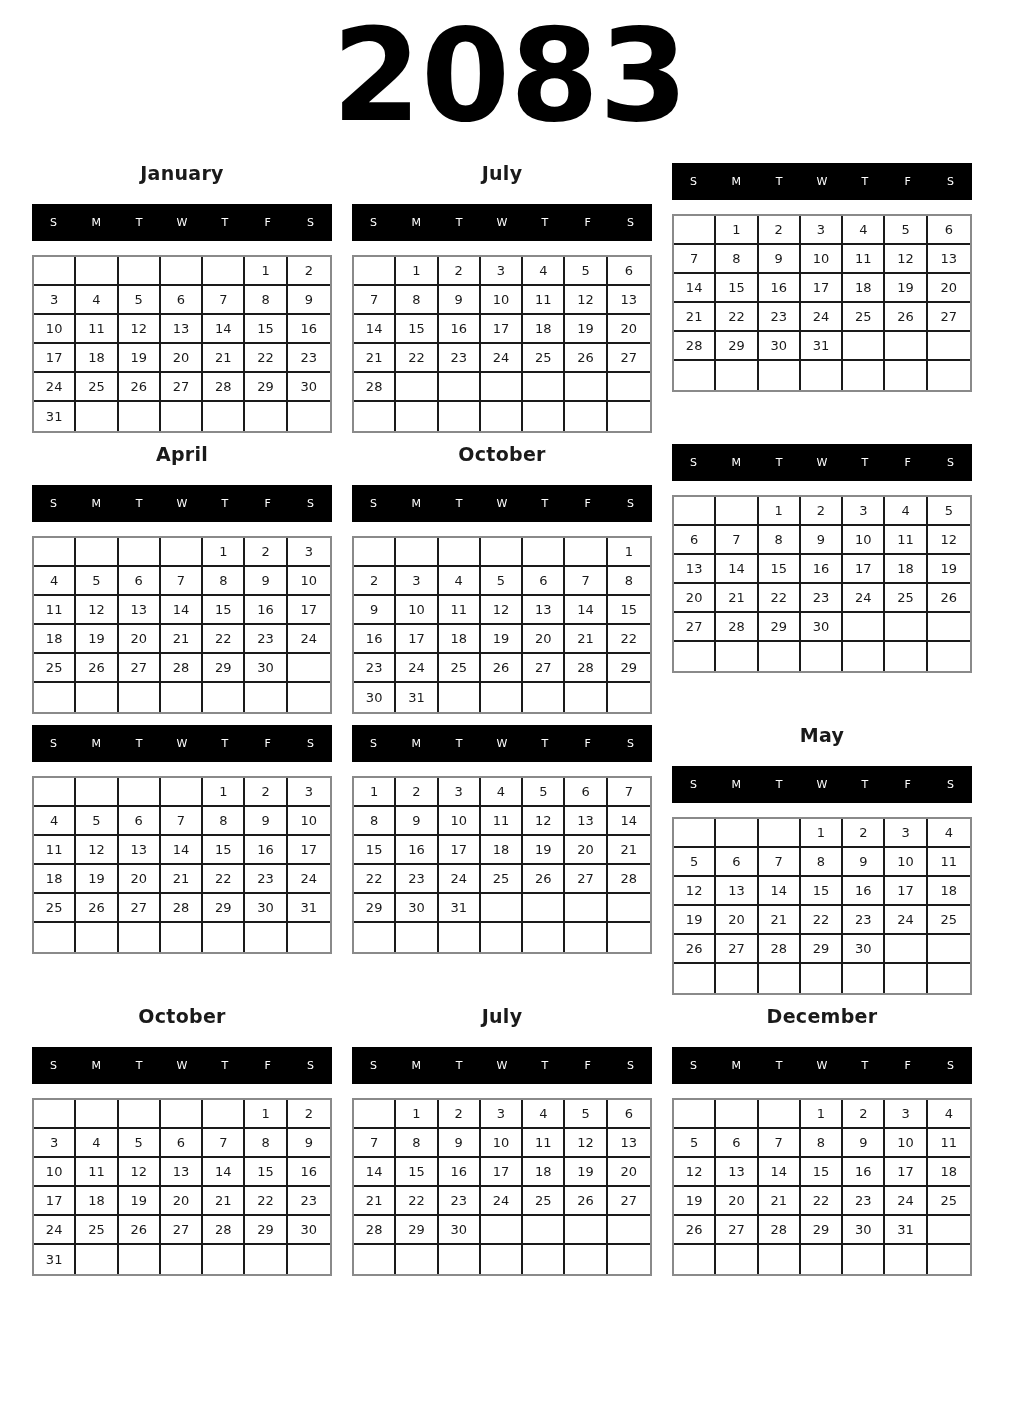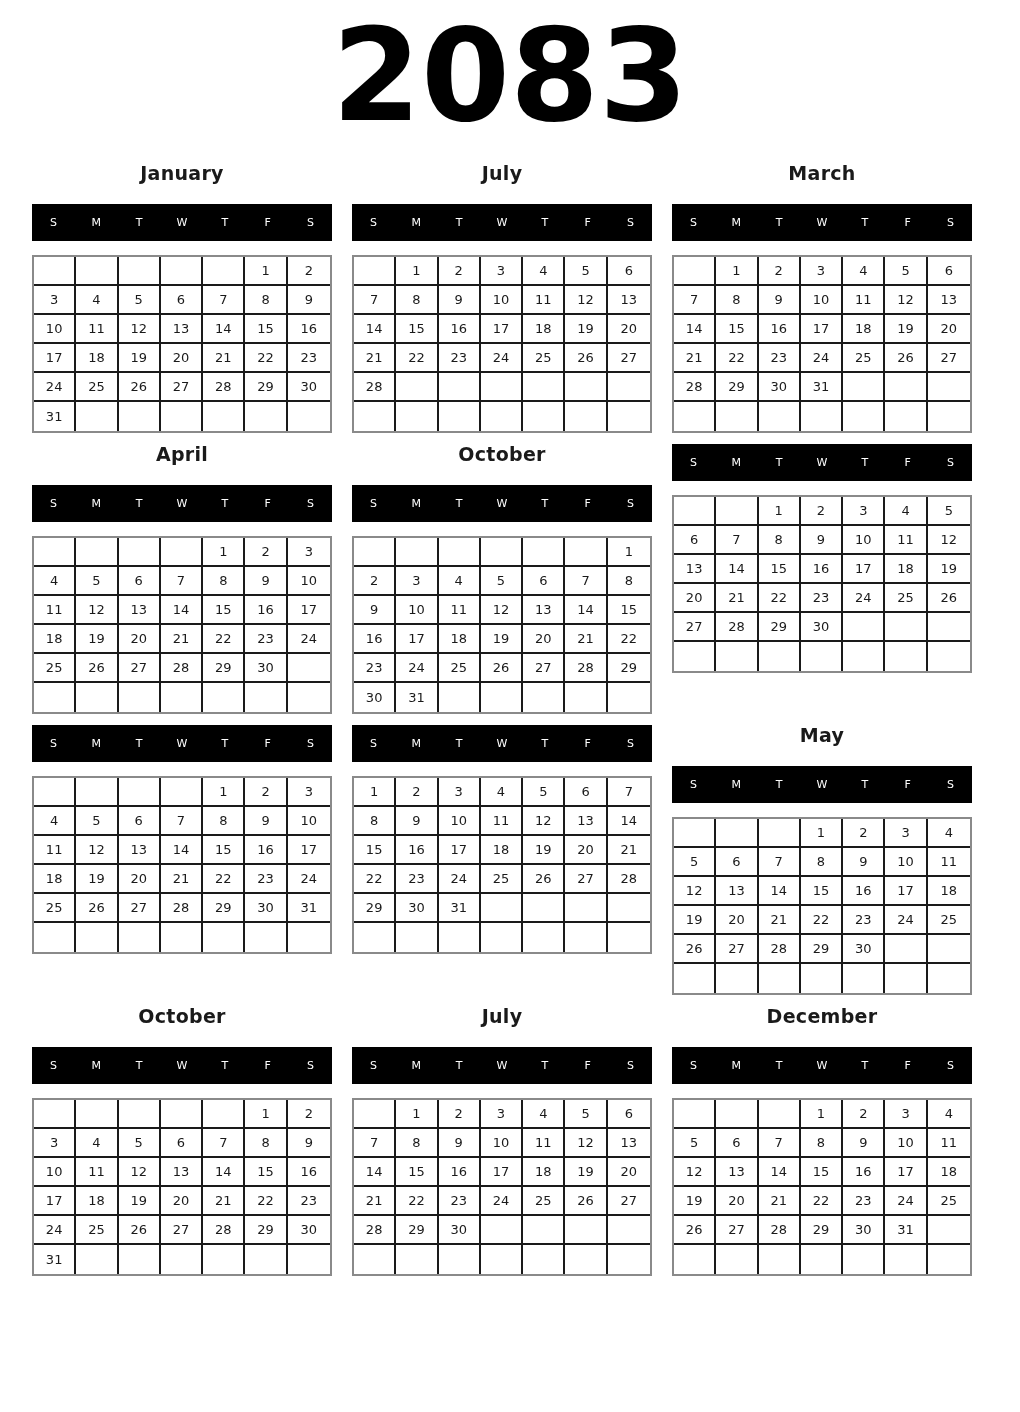--- a/index.html
+++ b/index.html
@@ -190,21 +190,20 @@
         <div class="date-cell"></div>
         <div class="date-cell"></div>
         <div class="date-cell"></div>
         <div class="date-cell"></div>
         <div class="date-cell"></div>
         <div class="date-cell"></div>
       </div>
   </div>
 
   <div class="month-block">
-    <div class="month-title">March</div>
     <div class="day-header-bar">
         <div class="day-header-cell">S</div>
         <div class="day-header-cell">M</div>
         <div class="day-header-cell">T</div>
         <div class="day-header-cell">W</div>
         <div class="day-header-cell">T</div>
         <div class="day-header-cell">F</div>
         <div class="day-header-cell">S</div>
       </div>
     <div class="dates-grid">

